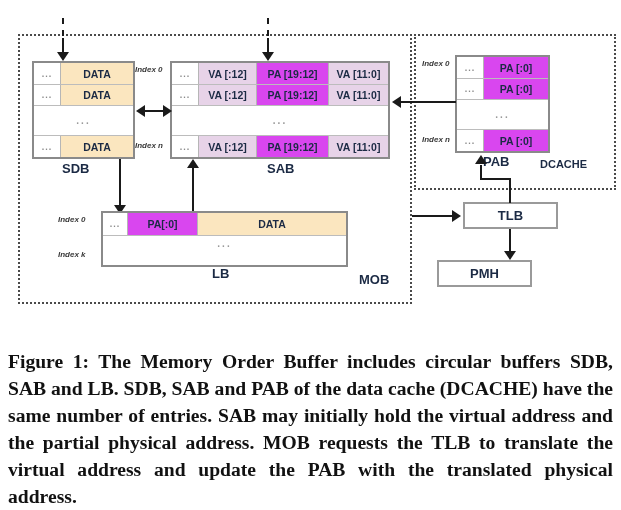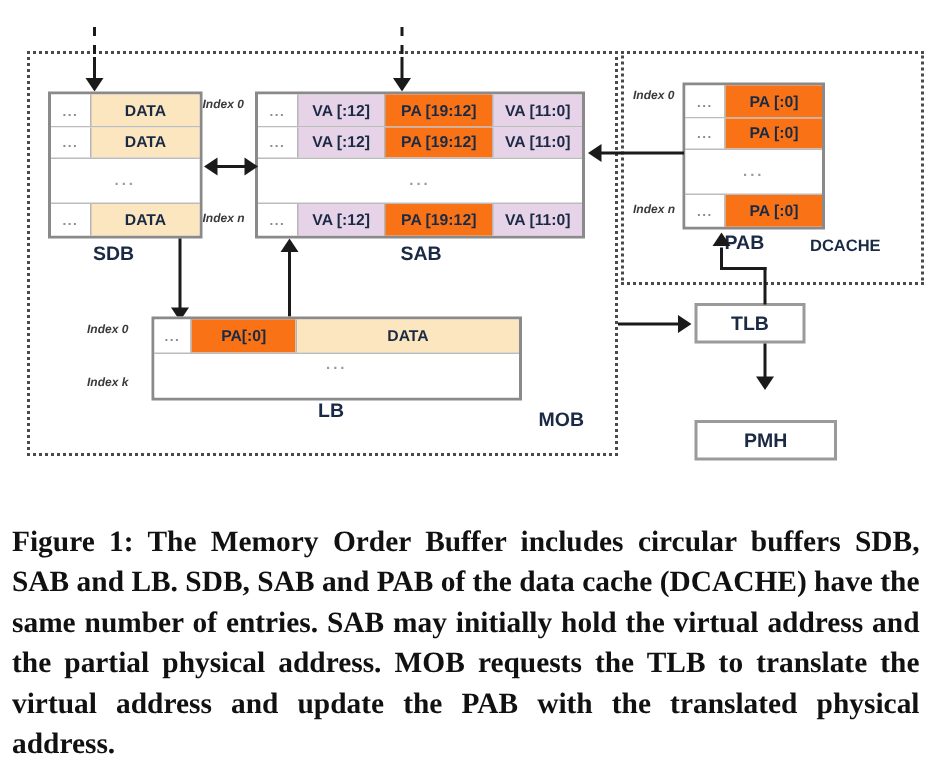--- a/index.html
+++ b/index.html
@@ -41,21 +41,21 @@
   .cell{
     box-sizing:border-box;
     display:flex;align-items:center;justify-content:center;
     font-size:10.5px;font-weight:bold;color:#1b2a44;
     white-space:nowrap;overflow:hidden;
   }
   .cell + .cell{border-left:1px solid #b6b6b6;}
   .c-idx{color:#8a8a8a;font-weight:bold;letter-spacing:1px;font-size:9px;background:#ffffff;}
   .c-data{background:#fbe6bf;}
   .c-va{background:#e7d3e8;}
-  .c-pa{background:#f97316;}
+  .c-pa{background:#d946ef;}
   .c-blank{background:#ffffff;color:#9a9a9a;letter-spacing:2px;font-size:10px;}
 
   
   .tname{
     position:absolute;
     font-size:13px;font-weight:bold;color:#1b2a44;
     white-space:nowrap;
   }
   
   .ixlbl{
@@ -216,27 +216,27 @@
     </div>
   </div>
   <div class="tname" style="left:212px;top:266px;">LB</div>
 
   <div class="ixlbl" style="left:58px;top:215px;">Index 0</div>
   <div class="ixlbl" style="left:58px;top:250px;">Index k</div>
 
   <div class="ln lnh" style="left:412px;top:215px;width:44px;"></div>
   <div class="arr arr-r" style="left:452px;top:210px;"></div>
 
-  <div class="pbox" style="left:463px;top:202px;width:74px;height:27px;">TLB</div>
+  <div class="pbox" style="left:463px;top:202px;width:95px;height:27px;">TLB</div>
 
   <div class="ln lnv" style="left:509px;top:178px;height:25px;"></div>
   <div class="ln lnh" style="left:480px;top:178px;width:31px;"></div>
   <div class="ln lnv" style="left:480px;top:165px;height:14px;"></div>
   <div class="arr arr-u" style="left:475px;top:155px;"></div>
 
   <div class="ln lnv" style="left:509px;top:229px;height:26px;"></div>
   <div class="arr arr-d" style="left:504px;top:251px;"></div>
 
-  <div class="pbox" style="left:463px;top:260px;width:95px;height:27px;margin-top:20px;">PMH</div>
+  <div class="pbox" style="left:437px;top:260px;width:95px;height:27px;">PMH</div>
 
 </div>
 
 <p id="caption">Figure 1: The Memory Order Buffer includes circular buffers SDB, SAB and LB. SDB, SAB and PAB of the data cache (DCACHE) have the same number of entries. SAB may initially hold the virtual address and the partial physical address. MOB requests the TLB to translate the virtual address and update the PAB with the translated physical address.</p>
 
 </body></html>

